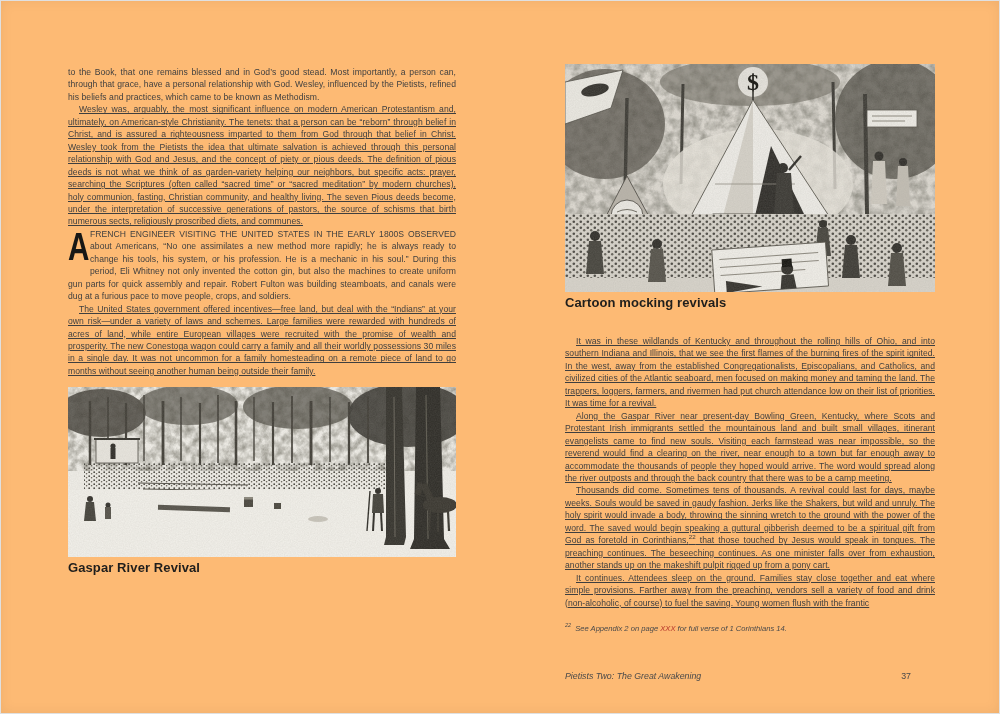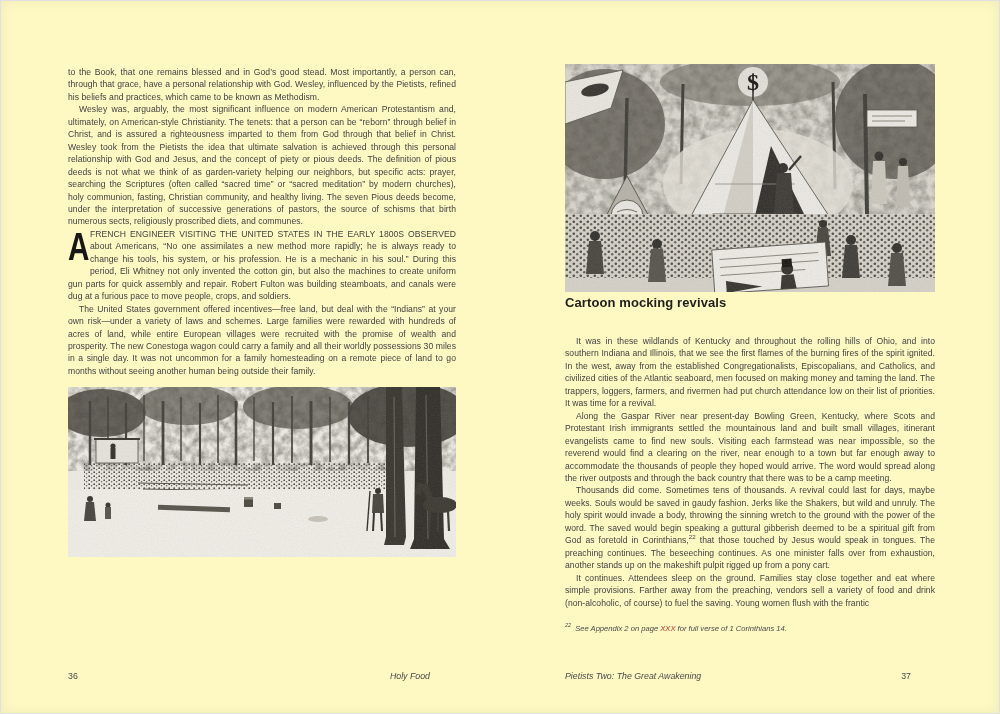--- a/index.html
+++ b/index.html
@@ -1,27 +1,27 @@
 <!DOCTYPE html>
 <html><head>
 <meta charset="utf-8">
 <style>
   html,body { margin:0; padding:0; background:#ffffff; }
   .spread {
-    position:relative; width:1000px; height:714px; background:#fef9c3;
+    position:relative; width:1000px; height:714px; background:#fdba74;
     font-family:"Liberation Sans", sans-serif; color:#3f3f3f;
     box-shadow: inset 0 0 14px rgba(0,0,0,0.07);
     outline:1px solid #e0e0e0; outline-offset:-1px; overflow:hidden;
   }
   .page-col { position:absolute; }
   .col-left  { left:68px;  top:66px; width:388px; }
   .col-right { left:565px; top:64px; width:370px; }
   .body-text { font-size:8.6px; line-height:12.45px; text-align:justify; letter-spacing:0.04px; }
   .body-text p { margin:0; }
-  .indent { text-indent:11px; }
+  .indent { text-indent:11px;text-decoration:underline; }
   .section-break { margin-top:17px; }
   .dropcap {
     float:left; font-weight:bold; font-size:39px; line-height:34px; height:36px; width:17px;
     transform:scaleX(0.76); transform-origin:0 50%; color:#181715; margin:2px 5px 0 0;
   }
   sup.fn { font-size:6.2px; vertical-align:super; line-height:0; }
   .figure { display:block; margin-top:10px; line-height:0; }
   .figure svg { display:block; }
   .figure-caption { font-weight:bold; font-size:13px; line-height:11px; color:#1f1e1c; margin-top:5px; letter-spacing:0.1px; text-align:left; }
   .rbody { margin-top:27px; }
@@ -132,20 +132,21 @@
         <g>
           <circle cx="310" cy="104" r="3" fill="#2f2d28"></circle>
           <path d="M305,107 L315,107 L316,126 L304,126 Z" fill="#44423b"></path>
           <line x1="306" y1="126" x2="305" y2="144" stroke="#2f2d28" stroke-width="2"></line>
           <line x1="313" y1="126" x2="314" y2="144" stroke="#2f2d28" stroke-width="2"></line>
           <line x1="302" y1="104" x2="299" y2="144" stroke="#2f2d28" stroke-width="1.4"></line>
         </g>
         <rect x="0" y="0" width="388" height="170" filter="url(#g-grain)" opacity="0.55"></rect>
       </svg>
     </div>
+    <div class="figure-caption">Gaspar River Revival</div>
   </div>
 
   <div class="page-col col-right">
     <div class="figure" style="margin-top:0;">
       <svg width="370" height="228" viewBox="0 0 370 228" role="img">
         <defs>
           <filter id="c-blot" x="-5%" y="-5%" width="110%" height="110%">
             <feTurbulence type="fractalNoise" baseFrequency="0.11" numOctaves="4" seed="11" stitchTiles="stitch"></feTurbulence>
             <feColorMatrix type="matrix" values="0 0 0 0 0.31  0 0 0 0 0.30  0 0 0 0 0.26  0 0 0 1.8 -0.55"></feColorMatrix>
           </filter>
@@ -243,22 +244,18 @@
       <p class="indent">Along the Gaspar River near present-day Bowling Green, Kentucky, where Scots and Protestant Irish immigrants settled the mountainous land and built small villages, itinerant evangelists came to find new souls. Visiting each farmstead was near impossible, so the reverend would find a clearing on the river, near enough to a town but far enough away to accommodate the thousands of people they hoped would arrive. The word would spread along the river outposts and through the back country that there was to be a camp meeting.</p>
       <p class="indent"><span>Thousands did come. Sometimes tens of thousands. A revival could last for days, maybe weeks. Souls would be saved in gaudy fashion. Jerks like the Shakers, but wild and unruly. The holy spirit would invade a body, throwing the sinning wretch to the ground with the power of the word. The saved would begin speaking a guttural gibberish deemed to be a spiritual gift from God as foretold in Corinthians,</span><sup class="fn">22</sup><span> that those touched by Jesus would speak in tongues. The preaching continues. The beseeching continues. As one minister falls over from exhaustion, another stands up on the makeshift pulpit rigged up from a pony cart.</span></p>
       <p class="indent">It continues. Attendees sleep on the ground. Families stay close together and eat where simple provisions. Farther away from the preaching, vendors sell a variety of food and drink (non-alcoholic, of course) to fuel the saving. Young women flush with the frantic</p>
     </div>
 
     <div class="footnote">
       <span class="fn-marker">22</span><span>See Appendix 2 on page </span><span class="ref">XXX</span><span> for full verse of 1 Corinthians 14.</span>
     </div>
   </div>
 
-  <div class="footer-row footer-left">
-    <span class="page-number">36</span>
-    <span class="running-head">Holy Food</span>
-  </div>
   <div class="footer-row footer-right">
     <span class="running-head">Pietists Two: The Great Awakening</span>
     <span class="page-number">37</span>
   </div>
 
 </div>
 
 </body></html>

